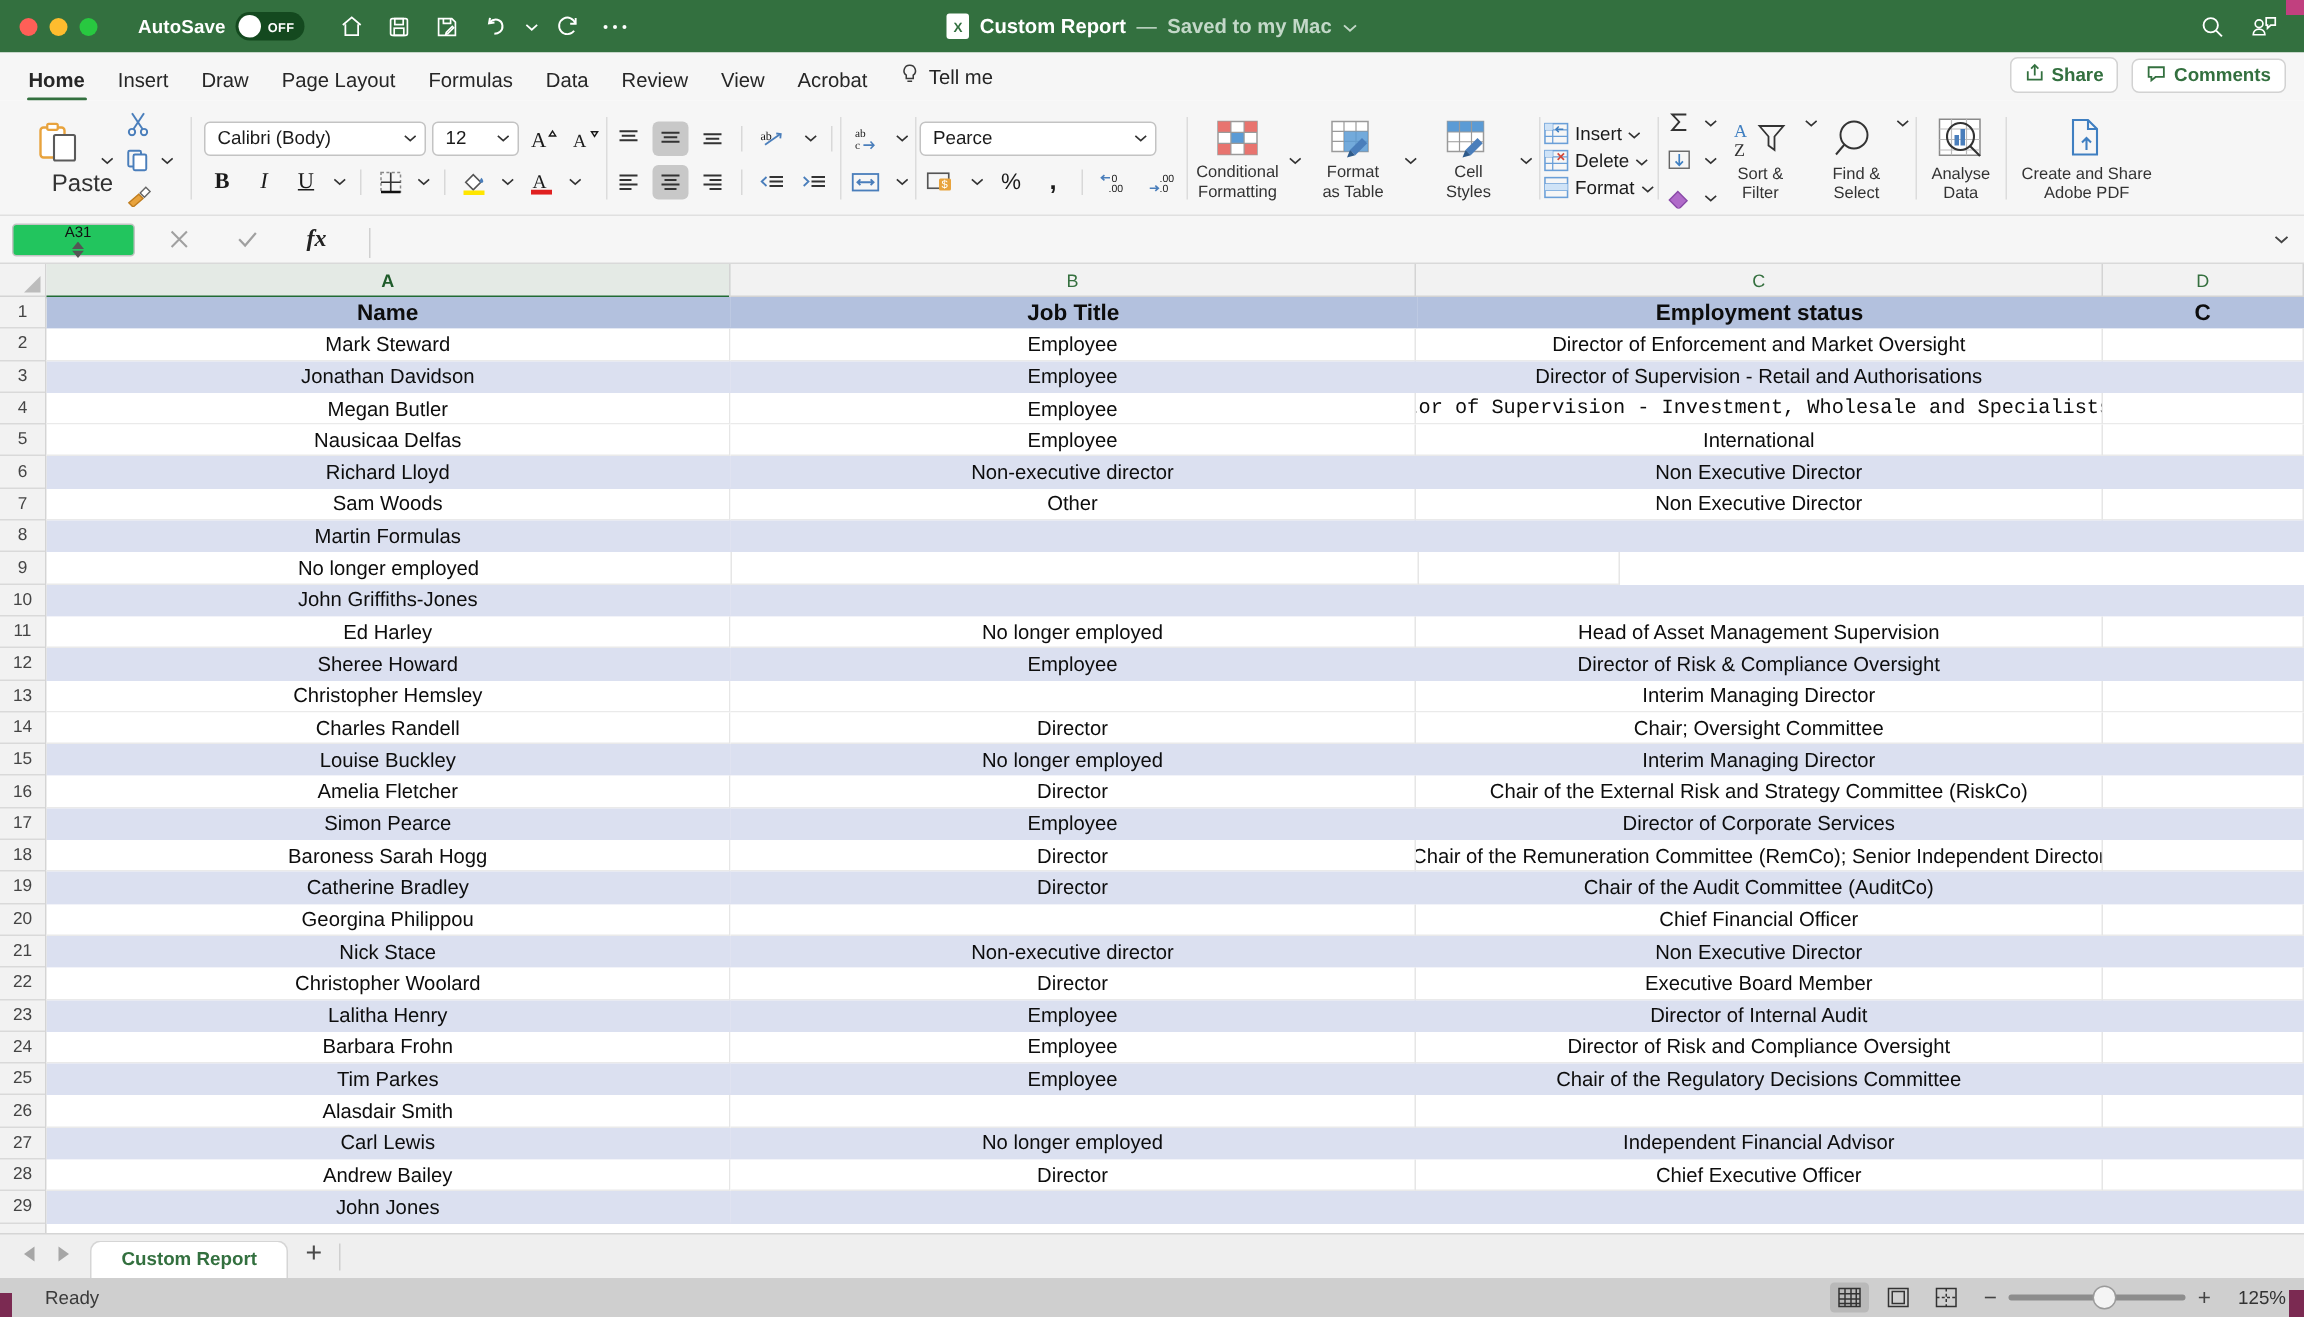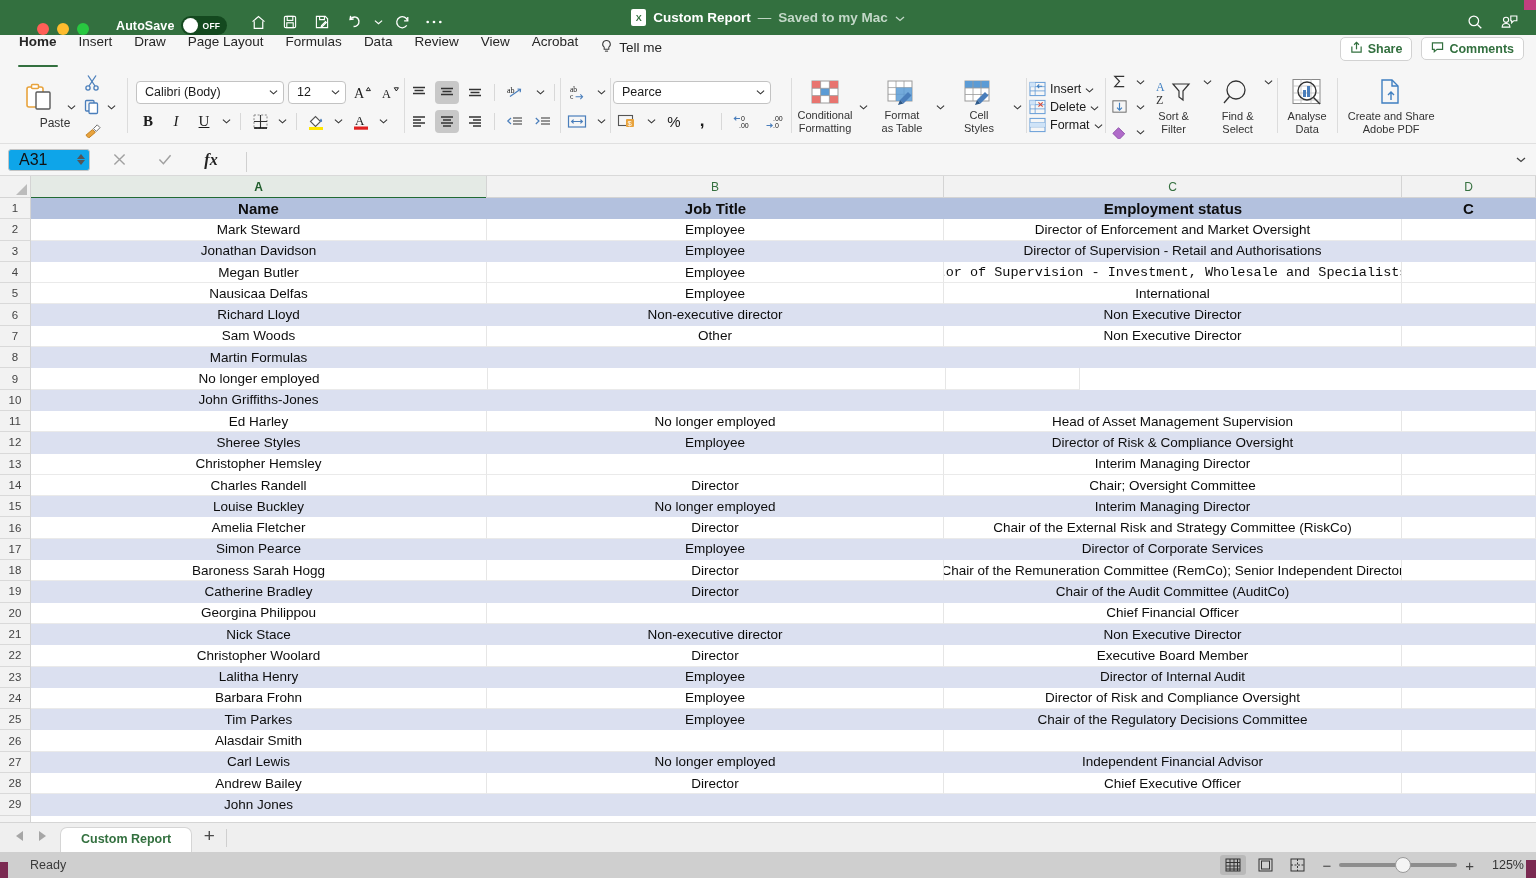--- a/index.html
+++ b/index.html
@@ -8,21 +8,21 @@
     overflow: hidden;
     font-family: "Liberation Sans", sans-serif;
     background: #ffffff;
     -webkit-font-smoothing: antialiased;
   }
   .app { width: 1536px; height: 878px; display: flex; flex-direction: column; position: relative; }
 
   
   .titlebar {
     height: 35px; background: #33703f; flex: 0 0 35px;
-    display: flex; align-items: flex-end; position: relative; color: #fff; padding-left: 24px;
+    display: flex; align-items: center; position: relative; color: #fff;
   }
   .traffic { display: flex; gap: 8px; padding-left: 13px; align-items: center; }
   .tl { width: 12px; height: 12px; border-radius: 50%; display: block; }
   .tl.red { background: #ff5f57; } .tl.yellow { background: #febc2e; } .tl.green { background: #28c840; }
 
   .autosave-group { display: flex; align-items: center; gap: 7px; margin-left: 27px; }
   .autosave-label { font-size: 12.5px; font-weight: 600; letter-spacing: .1px; }
   .toggle {
     width: 46px; height: 19px; border-radius: 10px; background: #14491f;
     display: flex; align-items: center; padding: 2px; position: relative;
@@ -48,21 +48,21 @@
   }
   .dt-name { font-weight: 700; color: #fff; }
   .dt-sep { color: #cfe0d3; font-weight: 400; }
   .dt-saved { color: #c3d8c8; font-weight: 600; }
 
   .tb-right { margin-left: auto; display: flex; align-items: center; gap: 4px; padding-right: 12px; }
 
   
   .tabstrip {
     height: 32px; flex: 0 0 32px; background: #f6f6f6;
-    display: flex; padding-left: 8px; position: relative;
+    display: flex; align-items: flex-end; padding-left: 8px; position: relative;
   }
   .tab {
     font-size: 13.5px; color: #262626; padding: 0 11px 7px 11px;
     position: relative; white-space: nowrap; line-height: 1;
   }
   .tab.active { font-weight: 700; }
   .tab.active::after {
     content: ""; position: absolute; left: 10px; right: 10px; bottom: 0;
     height: 2.5px; background: #33703f; border-radius: 2px;
   }
@@ -77,21 +77,21 @@
   
   .ribbon {
     height: 77px; flex: 0 0 77px; background: #f6f6f6;
     border-bottom: 1px solid #e0e0e0; display: flex; align-items: stretch;
     padding: 3px 6px 0 6px; position: relative;
   }
   .rgroup { display: flex; align-items: center; height: 100%; padding: 0 7px; }
   .rdiv { width: 1px; background: #dcdcdc; margin: 8px 2px 10px 2px; }
 
   .paste-col { display: flex; flex-direction: column; align-items: center; justify-content: center; width: 52px; }
-  .paste-lbl { font-size: 12px; color: #333; margin-top: 1px; margin-left: 32px; }
+  .paste-lbl { font-size: 16px; color: #333; margin-top: 1px; margin-left: 32px; }
   .clip-col { display: flex; flex-direction: column; align-items: center; gap: 1px; padding-left: 2px; }
   .clip-row { display: flex; align-items: center; gap: 1px; }
 
   .fontgrp { display: flex; flex-direction: column; justify-content: center; gap: 6px; height: 100%; padding-left: 6px; }
   .fontrow { display: flex; align-items: center; gap: 4px; }
   .combo {
     border: 1px solid #c3c3c3; background: #fff; border-radius: 4px; height: 23px;
     display: flex; align-items: center; justify-content: space-between;
     font-size: 12.5px; color: #1a1a1a; padding: 0 5px 0 8px;
   }
@@ -117,23 +117,23 @@
   .editrow { display: flex; align-items: center; gap: 2px; }
   .bigcol { display: flex; flex-direction: column; align-items: center; justify-content: center; padding: 0 8px; }
   .bigcol .lbl { font-size: 11px; color: #333; text-align: center; line-height: 1.15; margin-top: 2px; }
 
   
   .formulabar {
     height: 32px; flex: 0 0 32px; background: #f6f6f6; display: flex;
     align-items: center; border-bottom: 1px solid #d9d9d9; padding: 0 4px;
   }
   .namebox {
-    width: 82px; height: 22px; background: #0ea5e9; border: 1px solid #c4c4c4; border-radius: 3px;
+    width: 82px; height: 22px; background: #22c55e; border: 1px solid #c4c4c4; border-radius: 3px;
     display: flex; align-items: center; justify-content: space-between;
-    padding: 0 4px 0 10px; font-size: 16px; color: #111; margin-left: 4px;
+    padding: 0 4px 0 10px; font-size: 10px; color: #111; margin-left: 4px; flex-direction: column;
   }
   .stepper { display: flex; flex-direction: column; gap: 1px; }
   .fbtns { display: flex; align-items: flex-end; gap: 16px; margin-left: 14px; }
   .fbtn { width: 30px; height: 24px; display: flex; align-items: center; justify-content: center; color: #9a9a9a; font-size: 15px; }
   .fx { font-style: italic; font-family: "Liberation Serif", serif; font-size: 16px; color: #222; font-weight: 600; }
   .fbar-divider { width: 1px; height: 20px; background: #d0d0d0; margin-left: 4px; }
   .finput { flex: 1; height: 24px; font-size: 13px; color: #111; padding-left: 8px; display: flex; align-items: center; }
   .fbar-chev { width: 22px; display: flex; align-items: center; justify-content: center; color: #444; }
 
   
@@ -1004,21 +1004,21 @@
           <div class="cell" style="width: 457px;">
             <span class="ovf">No longer employed</span>
           </div>
           <div class="cell" style="width: 458px; overflow: hidden;">
             <span class="ovf">Head of Asset Management Supervision</span>
           </div>
           <div class="cell" style="width: 134px;"></div>
         </div>
         <div class="gridrow band">
           <div class="cell" style="width: 456px;">
-            <span class="ovf">Sheree Styles</span>
+            <span class="ovf">Sheree Howard</span>
           </div>
           <div class="cell" style="width: 457px;">
             <span class="ovf">Employee</span>
           </div>
           <div class="cell" style="width: 458px; overflow: hidden;">
             <span class="ovf">Director of Risk &amp; Compliance Oversight</span>
           </div>
           <div class="cell" style="width: 134px;"></div>
         </div>
         <div class="gridrow plain">

